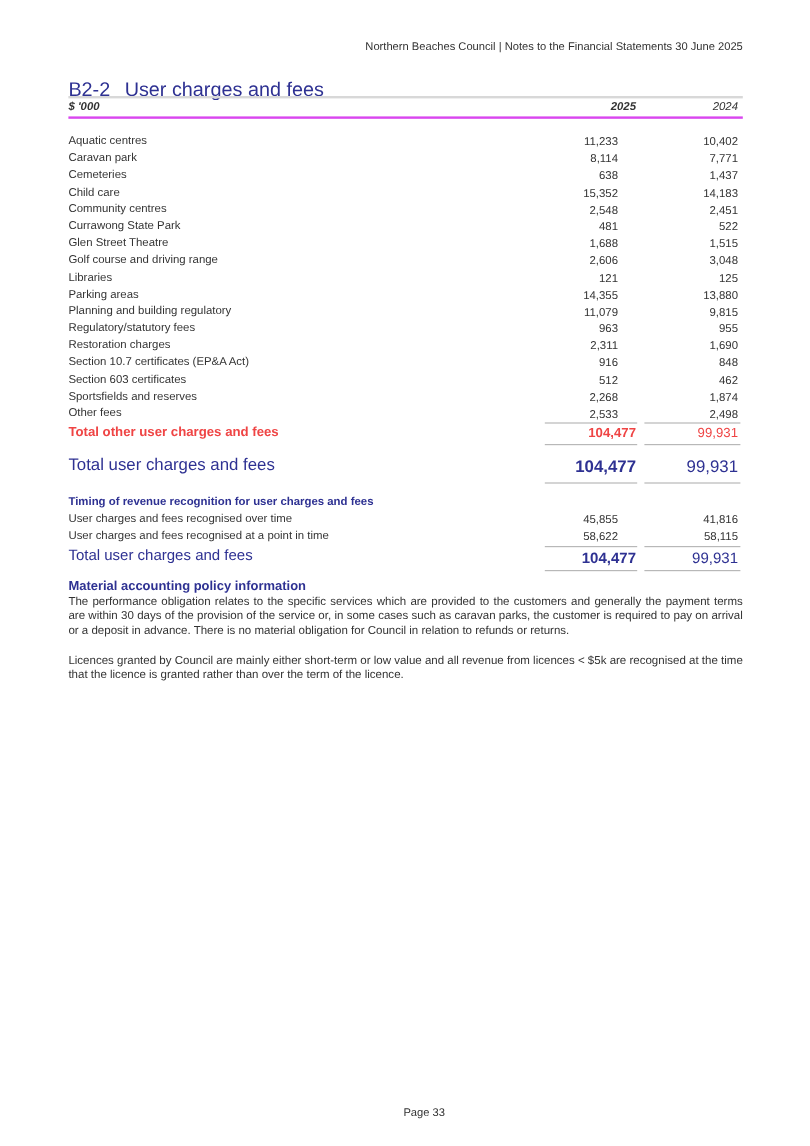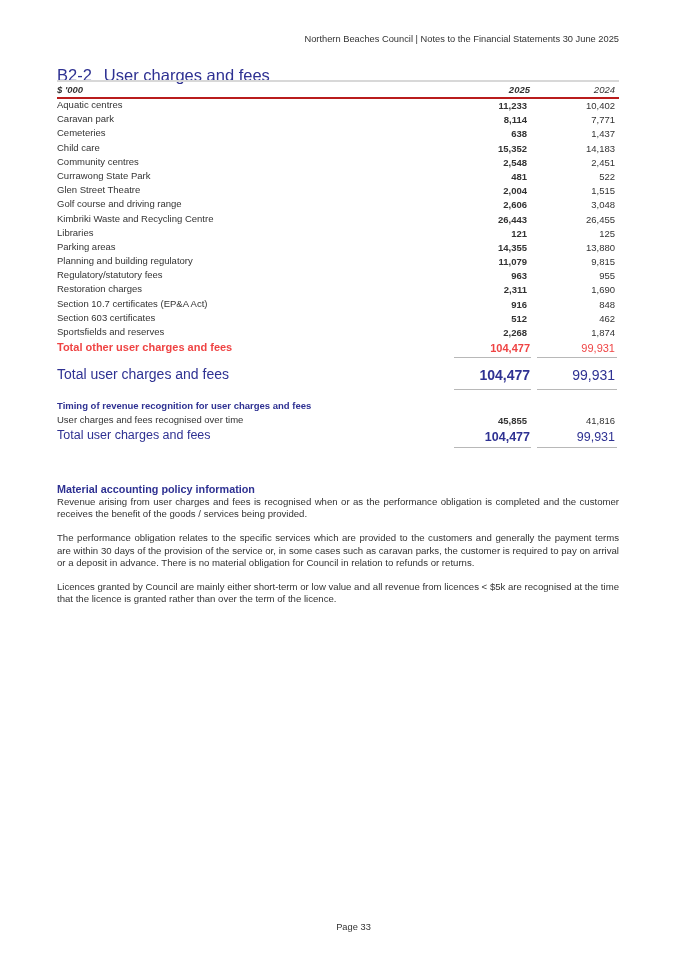--- a/index.html
+++ b/index.html
@@ -11,30 +11,30 @@
     position: absolute; top: 34px; right: 56px;
     font-size: 9.3px; color: #333;
   }
   .section-title {
     position: absolute; left: 57px; top: 52px;
     font-size: 16.5px; color: #2e3192; font-weight: normal;
   }
   .section-title .num { margin-right: 12px; }
   .table-wrap { position: absolute; left: 57px; top: 80px; width: 562px; }
   .hdr-row {
-    height: 15px; border-top: 2px solid #d8d8d8; border-bottom: 2px solid #b91c1c;
+    height: 15px; border-top: 2px solid #d8d8d8; border-bottom: 2px solid #d946ef;
     position: relative; font-size: 9.5px; font-style: italic; font-weight: bold;
   }
   .hdr-row .lbl { position: absolute; left: 0; top: 2px; }
   .hdr-row .c25 { position: absolute; right: 89px; top: 2px; }
   .hdr-row .c24 { position: absolute; right: 4px; top: 2px; font-weight: normal; }
-  .rows { }
+  .rows { margin-top: 13px; }
   .row { position: relative; height: 14.2px; font-size: 9.5px; }
   .row .lbl { position: absolute; left: 0; top: 0; }
-  .row .v25 { position: absolute; right: 92px; top: 1px; font-weight: bold; }
+  .row .v25 { position: absolute; right: 104px; top: 1px; font-weight: normal; }
   .row .v24 { position: absolute; right: 4px; top: 1px; }
   .ul25, .ul24 {
     position: absolute; height: 0; border-bottom: 1px solid #b8b8b8;
   }
   .ul25 { right: 88px; width: 77px; }
   .ul24 { right: 2px; width: 80px; }
   .total-row { position: relative; height: 18px; color: #ef4444; }
   .total-row .lbl { position: absolute; left: 0; top: 1px; font-size: 11px; font-weight: bold; }
   .total-row .v25 { position: absolute; right: 89px; top: 2px; font-size: 11px; font-weight: bold; }
   .total-row .v24 { position: absolute; right: 4px; top: 2px; font-size: 11px; }
@@ -103,34 +103,29 @@
         <span class="v25">2,548</span>
         <span class="v24">2,451</span>
       </div>
       <div class="row">
         <span class="lbl">Currawong State Park</span>
         <span class="v25">481</span>
         <span class="v24">522</span>
       </div>
       <div class="row">
         <span class="lbl">Glen Street Theatre</span>
-        <span class="v25">2,004</span>
+        <span class="v25">1,688</span>
         <span class="v24">1,515</span>
       </div>
       <div class="row">
         <span class="lbl">Golf course and driving range</span>
         <span class="v25">2,606</span>
         <span class="v24">3,048</span>
       </div>
       <div class="row">
-        <span class="lbl">Kimbriki Waste and Recycling Centre</span>
-        <span class="v25">26,443</span>
-        <span class="v24">26,455</span>
-      </div>
-      <div class="row">
         <span class="lbl">Libraries</span>
         <span class="v25">121</span>
         <span class="v24">125</span>
       </div>
       <div class="row">
         <span class="lbl">Parking areas</span>
         <span class="v25">14,355</span>
         <span class="v24">13,880</span>
       </div>
       <div class="row">
@@ -155,20 +150,27 @@
       </div>
       <div class="row">
         <span class="lbl">Section 603 certificates</span>
         <span class="v25">512</span>
         <span class="v24">462</span>
       </div>
       <div class="row">
         <span class="lbl">Sportsfields and reserves</span>
         <span class="v25">2,268</span>
         <span class="v24">1,874</span>
+      </div>
+      <div class="row">
+        <span class="lbl">Other fees</span>
+        <span class="v25">2,533</span>
+        <span class="v24">2,498</span>
+        <span class="ul25" style="bottom: 0px;"></span>
+        <span class="ul24" style="bottom: 0px;"></span>
       </div>
     </div>
 
   <div class="total-row">
     <span class="lbl">Total other user charges and fees</span>
     <span class="v25">104,477</span>
     <span class="v24">99,931</span>
     <span class="ul25" style="bottom:0"></span>
     <span class="ul24" style="bottom:0"></span>
   </div>
@@ -180,31 +182,37 @@
     <span class="ul25" style="bottom:0"></span>
     <span class="ul24" style="bottom:0"></span>
   </div>
 
   <div class="timing-title">Timing of revenue recognition for user charges and fees</div>
   <div id="timing-rows">
       <div class="row">
         <span class="lbl">User charges and fees recognised over time</span>
         <span class="v25">45,855</span>
         <span class="v24">41,816</span>
+      </div>
+      <div class="row">
+        <span class="lbl">User charges and fees recognised at a point in time</span>
+        <span class="v25">58,622</span>
+        <span class="v24">58,115</span>
+        <span class="ul25" style="bottom: 0px;"></span>
+        <span class="ul24" style="bottom: 0px;"></span>
       </div>
     </div>
   <div class="timing-total">
     <span class="lbl">Total user charges and fees</span>
     <span class="v25">104,477</span>
     <span class="v24">99,931</span>
     <span class="ul25" style="bottom:0"></span>
     <span class="ul24" style="bottom:0"></span>
   </div>
 </div>
 
 <div class="policy">
   <h3>Material accounting policy information</h3>
-  <p>Revenue arising from user charges and fees is recognised when or as the performance obligation is completed and the customer receives the benefit of the goods / services being provided.</p>
   <p>The performance obligation relates to the specific services which are provided to the customers and generally the payment terms are within 30 days of the provision of the service or, in some cases such as caravan parks, the customer is required to pay on arrival or a deposit in advance. There is no material obligation for Council in relation to refunds or returns.</p>
   <p>Licences granted by Council are mainly either short-term or low value and all revenue from licences &lt; $5k are recognised at the time that the licence is granted rather than over the term of the licence.</p>
 </div>
 
 <div class="footer">Page 33</div>
 
 </body></html>

